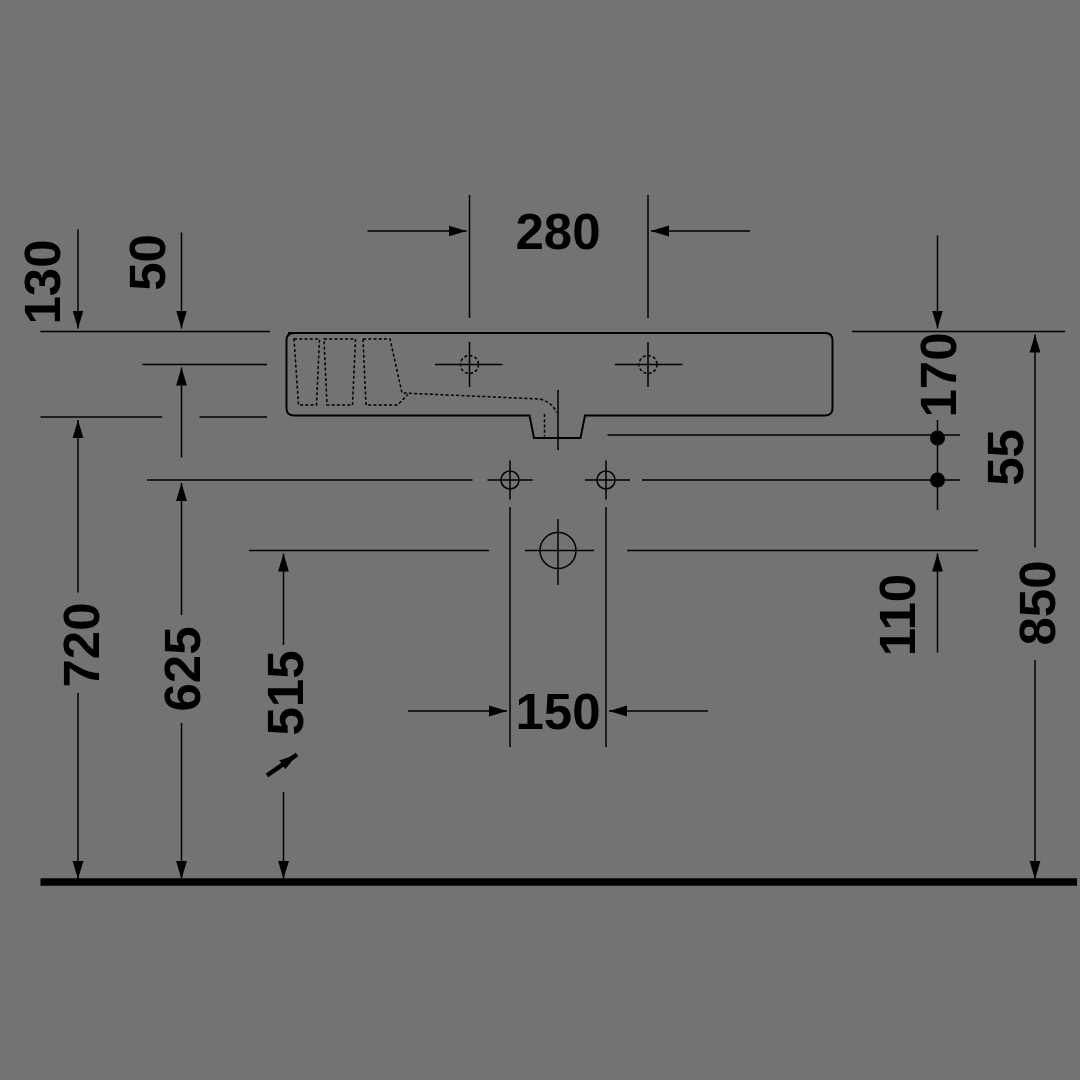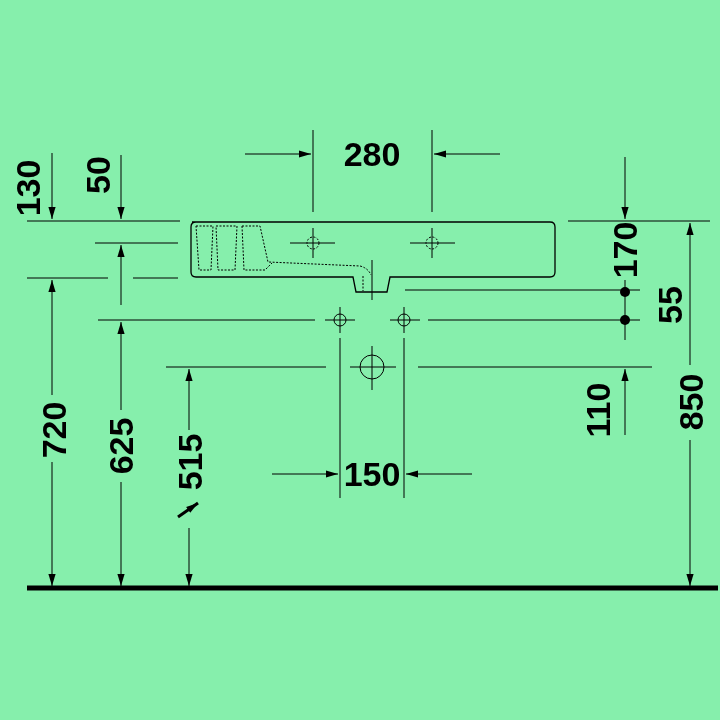--- a/index.html
+++ b/index.html
@@ -1,16 +1,16 @@
 <!DOCTYPE html>
 <html><head>
 <meta charset="utf-8">
 <style>
   html,body{margin:0;padding:0;background:#fff;}
-  #wrap{width:720px;height:720px;position:relative;overflow:hidden;background:#86efac;}
+  #wrap{width:720px;height:720px;position:relative;overflow:hidden;background:#737373;}
   svg{position:absolute;left:0;top:0;}
   .ln{stroke:#000;stroke-width:1.3;fill:none;}
   .thin{stroke:#000;stroke-width:1;fill:none;}
   .dash{stroke:#000;stroke-width:1;fill:none;stroke-dasharray:2 1.5;}
   .dim{font-family:"Liberation Sans",sans-serif;font-weight:bold;font-size:34px;fill:#000;}
 </style>
 </head>
 <body>
 
 <div id="wrap">

